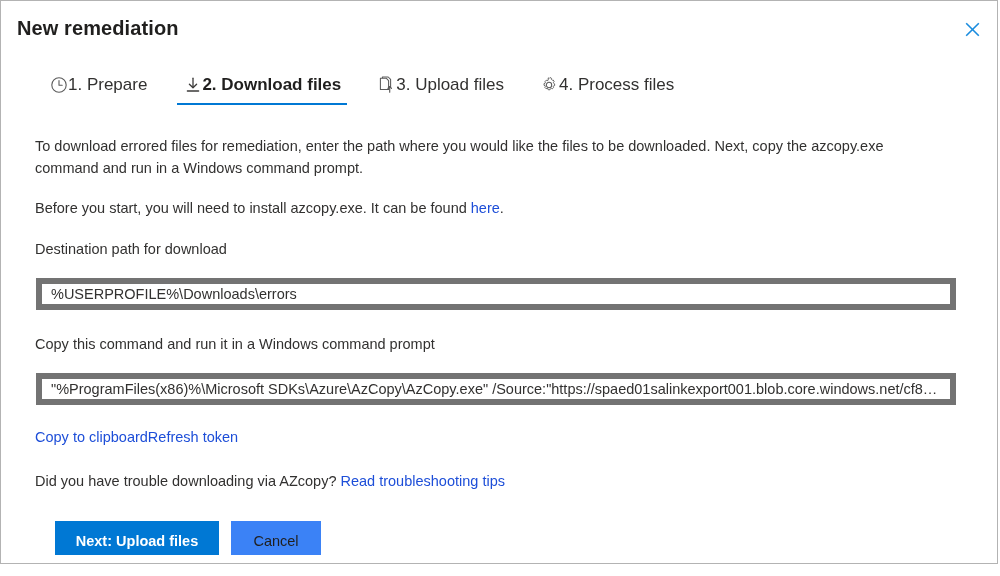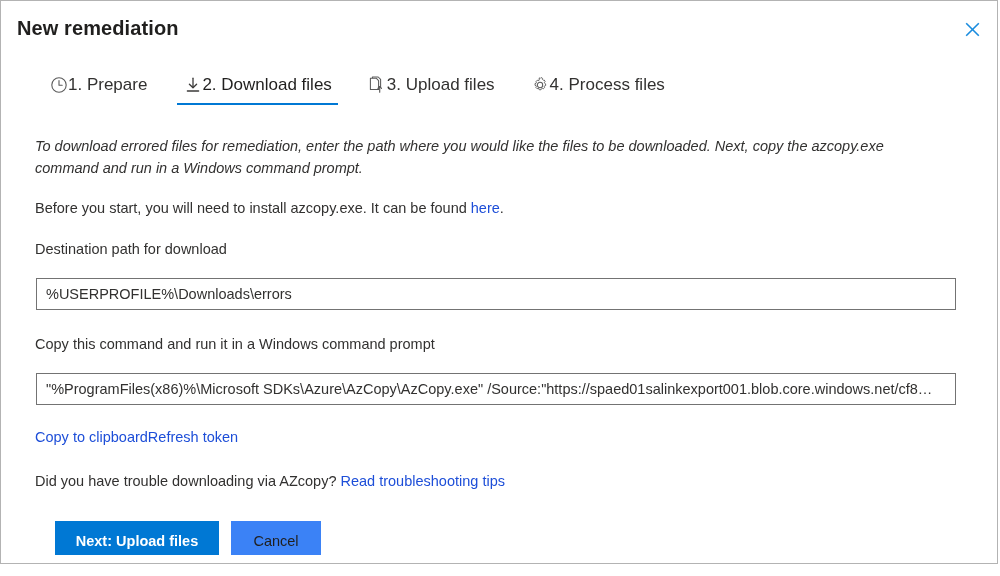--- a/index.html
+++ b/index.html
@@ -60,21 +60,21 @@
     padding: 2px 12px 10px 12px;
     margin-right: 12px;
     font-size: 17px;
     color: #323130;
     cursor: pointer;
     position: relative;
     white-space: nowrap;
   }
   .tab .tab-label { line-height: 1.2; }
   .tab.active .tab-label {
-    font-weight: 400;
+    font-weight: 700;
     color: #201f1e;
   }
   .tab.active::after {
     content: "";
     position: absolute;
     left: 6px;
     right: 6px;
     bottom: 0;
     height: 2px;
     background: #0078d4;
@@ -91,21 +91,20 @@
 
   
   .intro {
     position: absolute;
     left: 34px;
     top: 134px;
     width: 880px;
     font-size: 14.5px;
     line-height: 22px;
     color: #323130;
-    font-style: italic;
   }
   .install-line {
     position: absolute;
     left: 34px;
     top: 196px;
     font-size: 14.5px;
     line-height: 22px;
     color: #323130;
   }
   a.link {
@@ -123,21 +122,21 @@
   }
   #label-dest { top: 238px; }
   #label-cmd  { top: 333px; }
 
   .txtbox {
     position: absolute;
     left: 35px;
     width: 920px;
     height: 32px;
     box-sizing: border-box;
-    border: 1px solid #737373;
+    border: 6px solid #737373;
     background: #ffffff;
     font-family: "Liberation Sans", sans-serif;
     font-size: 14.5px;
     color: #323130;
     padding: 0 9px;
     line-height: 30px;
     outline: none;
     white-space: nowrap;
     overflow: hidden;
     text-overflow: ellipsis;

